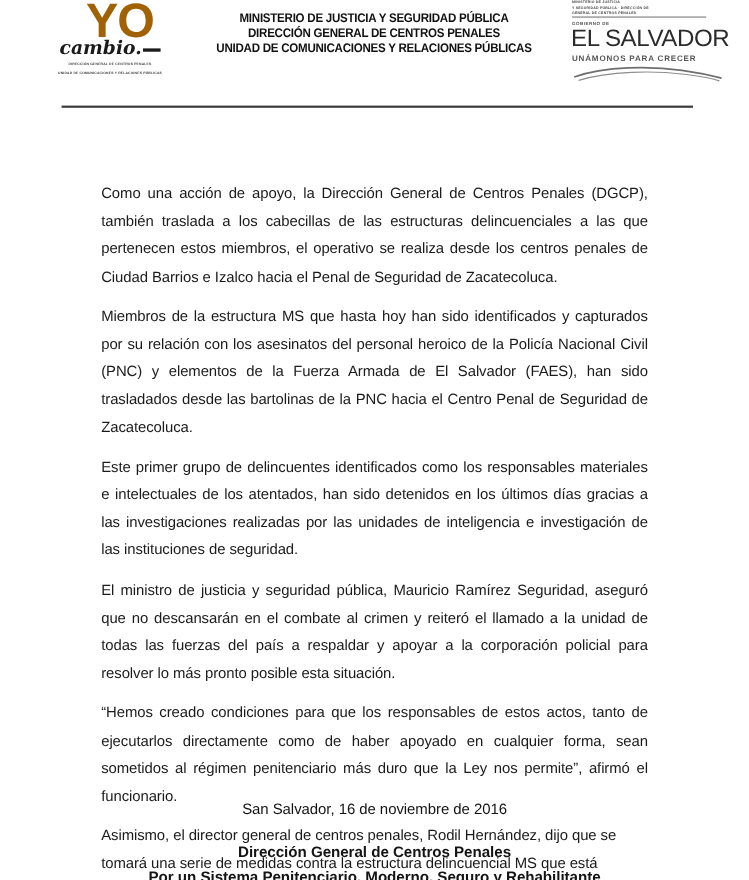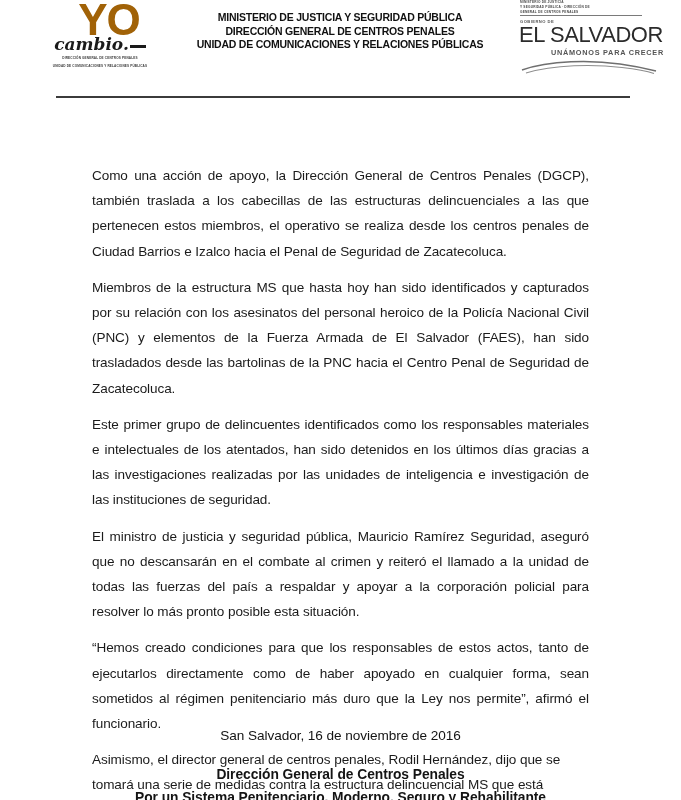--- a/index.html
+++ b/index.html
@@ -158,21 +158,21 @@
     padding-left: 5px;
     transform: scaleX(1.02);
     transform-origin: left center;
   }
   .logo-es-tag {
     font-family: "Liberation Sans", sans-serif;
     font-weight: bold;
     font-size: 7.3px;
     letter-spacing: 0.75px;
     color: #555555;
-    text-align: right;
+    text-align: left;
     padding-left: 6px;
     margin-top: 1px;
   }
   .logo-es-swoosh {
     margin-top: 2px;
     padding-left: 2px;
   }
 
   
   .header-rule {

